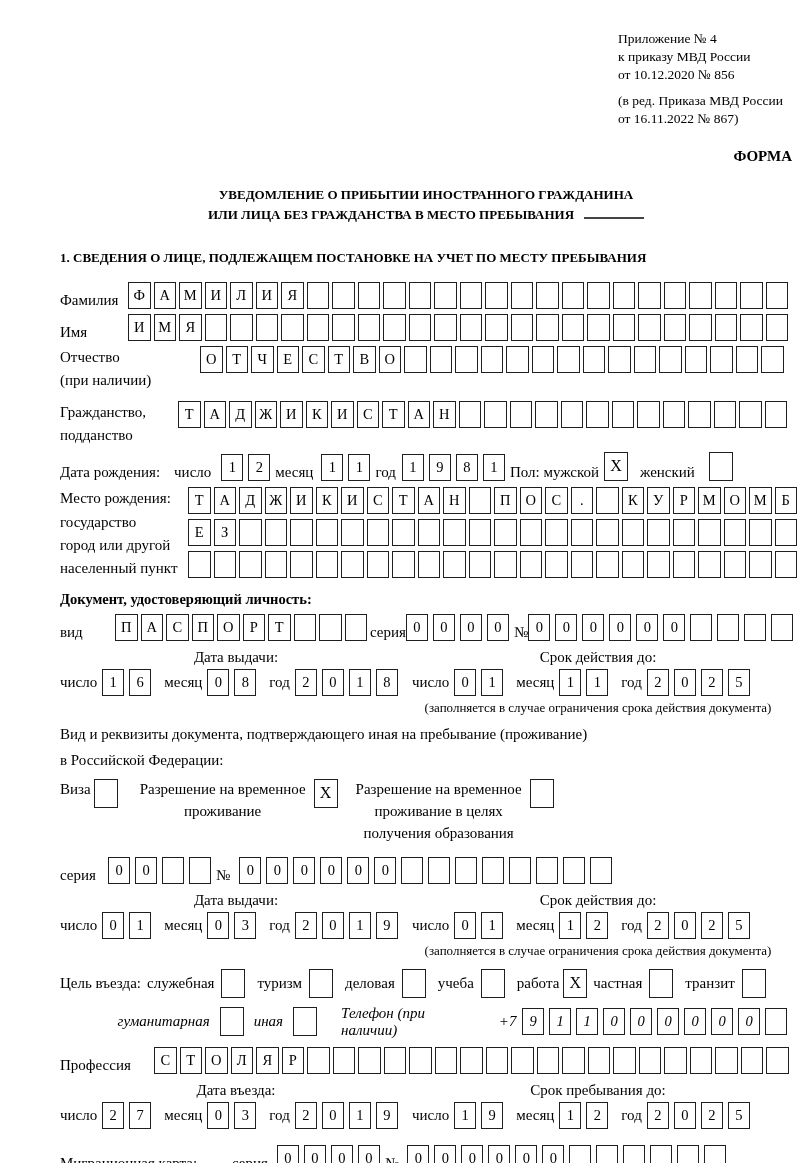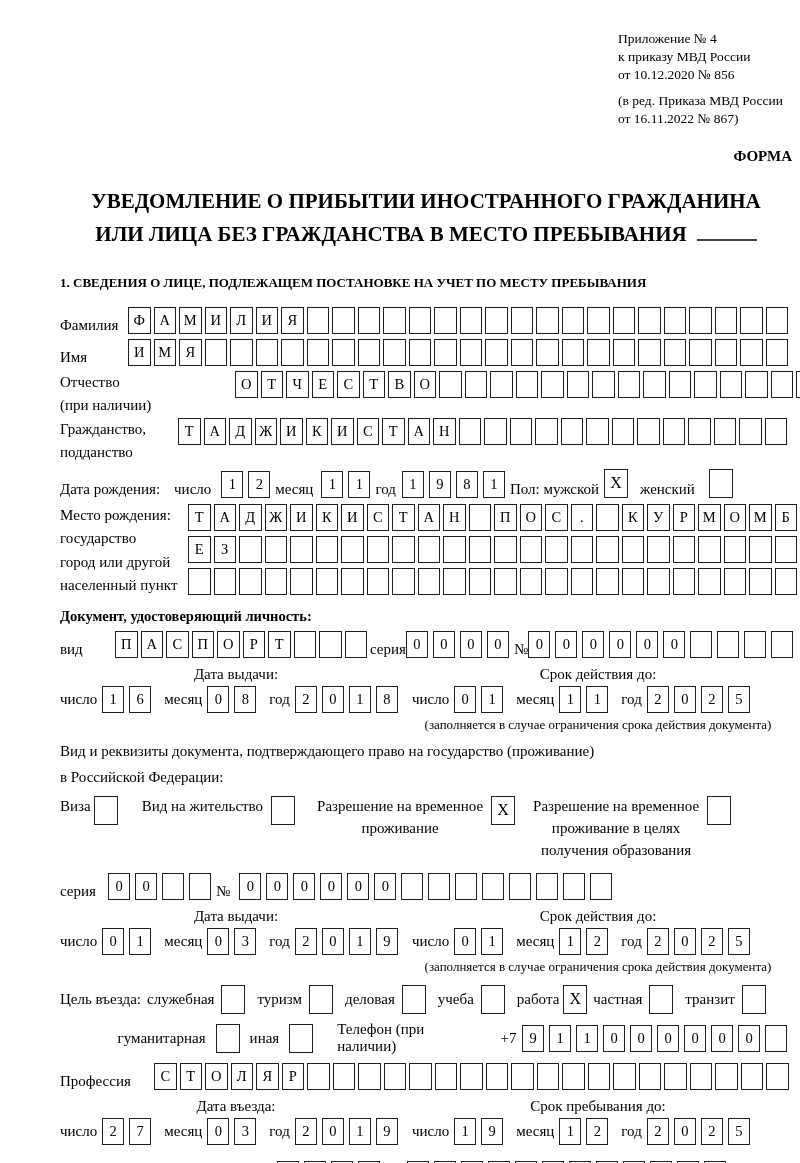--- a/index.html
+++ b/index.html
@@ -6,21 +6,21 @@
   .page {
     position:relative; width:800px; height:1163px; box-sizing:border-box;
     background:#fff; color:#000;
     font-family:"Liberation Serif", serif; font-size:15px;
     padding:30px 8px 0 60px; overflow:hidden;
   }
   
   .annex { margin-left:558px; font-size:13.5px; line-height:1.35; }
   .annex-gap { margin-top:7px; }
   .forma { text-align:right; font-weight:bold; margin-top:20px; font-size:15px; }
-  .title { text-align:center; font-weight:bold; font-size:21px; margin-top:20px; line-height:1.55; }
+  .title { text-align:center; font-weight:bold; font-size:13px; margin-top:20px; line-height:1.55; }
   .blank-underline { display:inline-block; width:60px; border-bottom:2px solid #444; height:0.8em; margin-left:10px; vertical-align:baseline; }
   .sec-heading { font-weight:bold; font-size:13px; margin-top:25px; margin-bottom:16px; }
 
   
   .row { display:flex; align-items:flex-end; margin-bottom:5px; }
   .row-top { align-items:flex-start; }
   .lbl { flex-shrink:0; }
   .lbl2 { line-height:1.5; }
   .cells { display:inline-flex; flex-wrap:nowrap; }
   .cell {
@@ -55,21 +55,21 @@
 
   .doc-heading { font-weight:bold; font-size:14.5px; margin-top:8px; margin-bottom:6px; }
 
   .options-row { display:flex; align-items:flex-start; margin-top:6px; }
   .opt { display:flex; align-items:flex-start; }
   .opt .opt-text { text-align:center; line-height:1.45; }
   .opt .checkbox { margin-left:8px; }
 
   .purpose-row { display:flex; align-items:center; margin-top:10px; }
   .purpose-row .checkbox { margin-left:7px; margin-right:12px; }
-  .purpose2 { margin-top:7px; display:flex; align-items:center; }
+  .purpose2 { margin-top:7px; display:flex; align-items:center;font-style:italic; }
 </style>
 </head>
 <body>
 
 <div class="page">
 
   <div class="annex">
     <div>Приложение № 4</div>
     <div>к приказу МВД России</div>
     <div>от 10.12.2020 № 856</div>
@@ -143,21 +143,21 @@
         <span class="cell"></span>
         <span class="cell"></span>
         <span class="cell"></span>
         <span class="cell"></span>
         <span class="cell"></span>
         <span class="cell"></span>
         <span class="cell"></span>
       </span>
   </div>
 
-  <div class="row row-top" style="margin-bottom:2px;gap:35px;">
+  <div class="row row-top" style="margin-bottom:10px;">
     <span class="lbl lbl2" style="width:140px">
       <span>Отчество</span><br>
       <span>(при наличии)</span>
     </span>
     <span class="cells">
         <span class="cell">О</span>
         <span class="cell">Т</span>
         <span class="cell">Ч</span>
         <span class="cell">Е</span>
         <span class="cell">С</span>
@@ -419,32 +419,28 @@
             <span class="cell">0</span>
             <span class="cell">2</span>
             <span class="cell">5</span>
           </span>
       </div>
       <div class="note">(заполняется в случае ограничения срока действия документа)</div>
     </div>
   </div>
 
   <div style="margin-top:6px; line-height:1.7;">
-    <div>Вид и реквизиты документа, подтверждающего право на государство (проживание)</div>
+    <div>Вид и реквизиты документа, подтверждающего иная на пребывание (проживание)</div>
     <div>в Российской Федерации:</div>
   </div>
 
   <div class="options-row">
     <div class="opt">
       <span class="opt-text">Виза</span>
       <span class="checkbox" style="margin-left:3px"></span>
-    </div>
-    <div class="opt" style="margin-left:24px">
-      <span class="opt-text">Вид на жительство</span>
-      <span class="checkbox"></span>
     </div>
     <div class="opt" style="margin-left:22px">
       <span class="opt-text">
         <span>Разрешение на временное</span><br>
         <span>проживание</span>
       </span>
       <span class="checkbox">X</span>
     </div>
     <div class="opt" style="margin-left:18px">
       <span class="opt-text">

